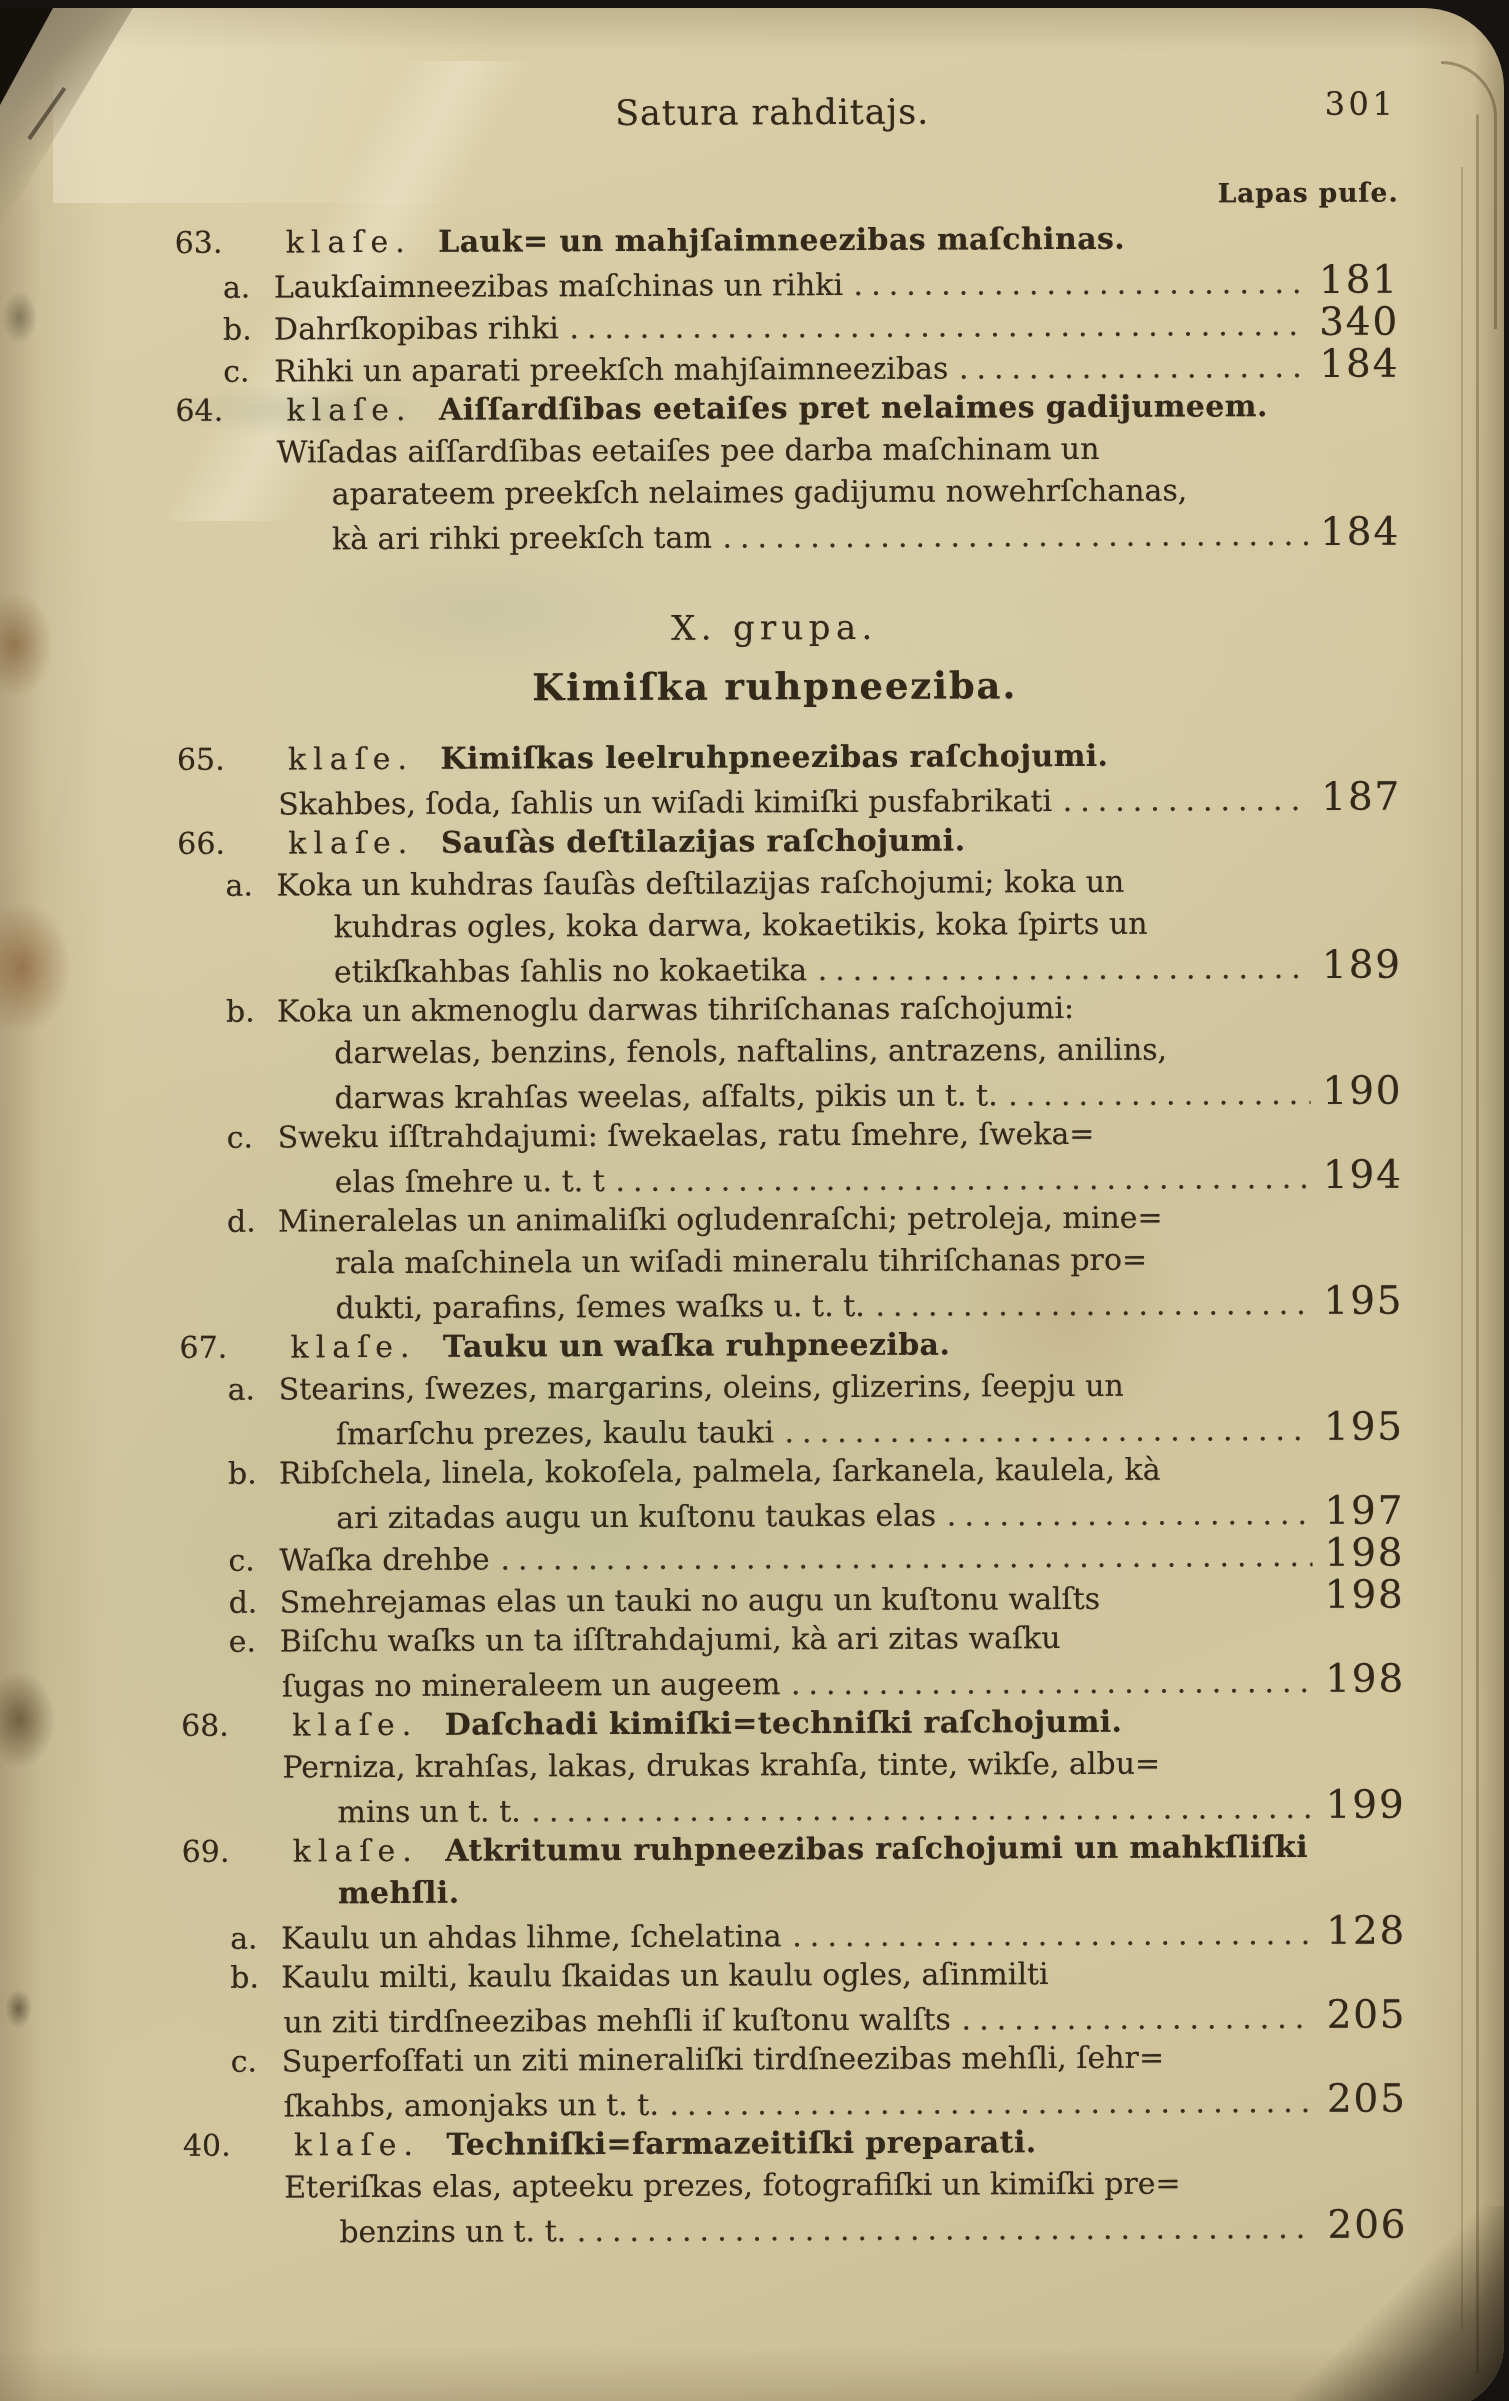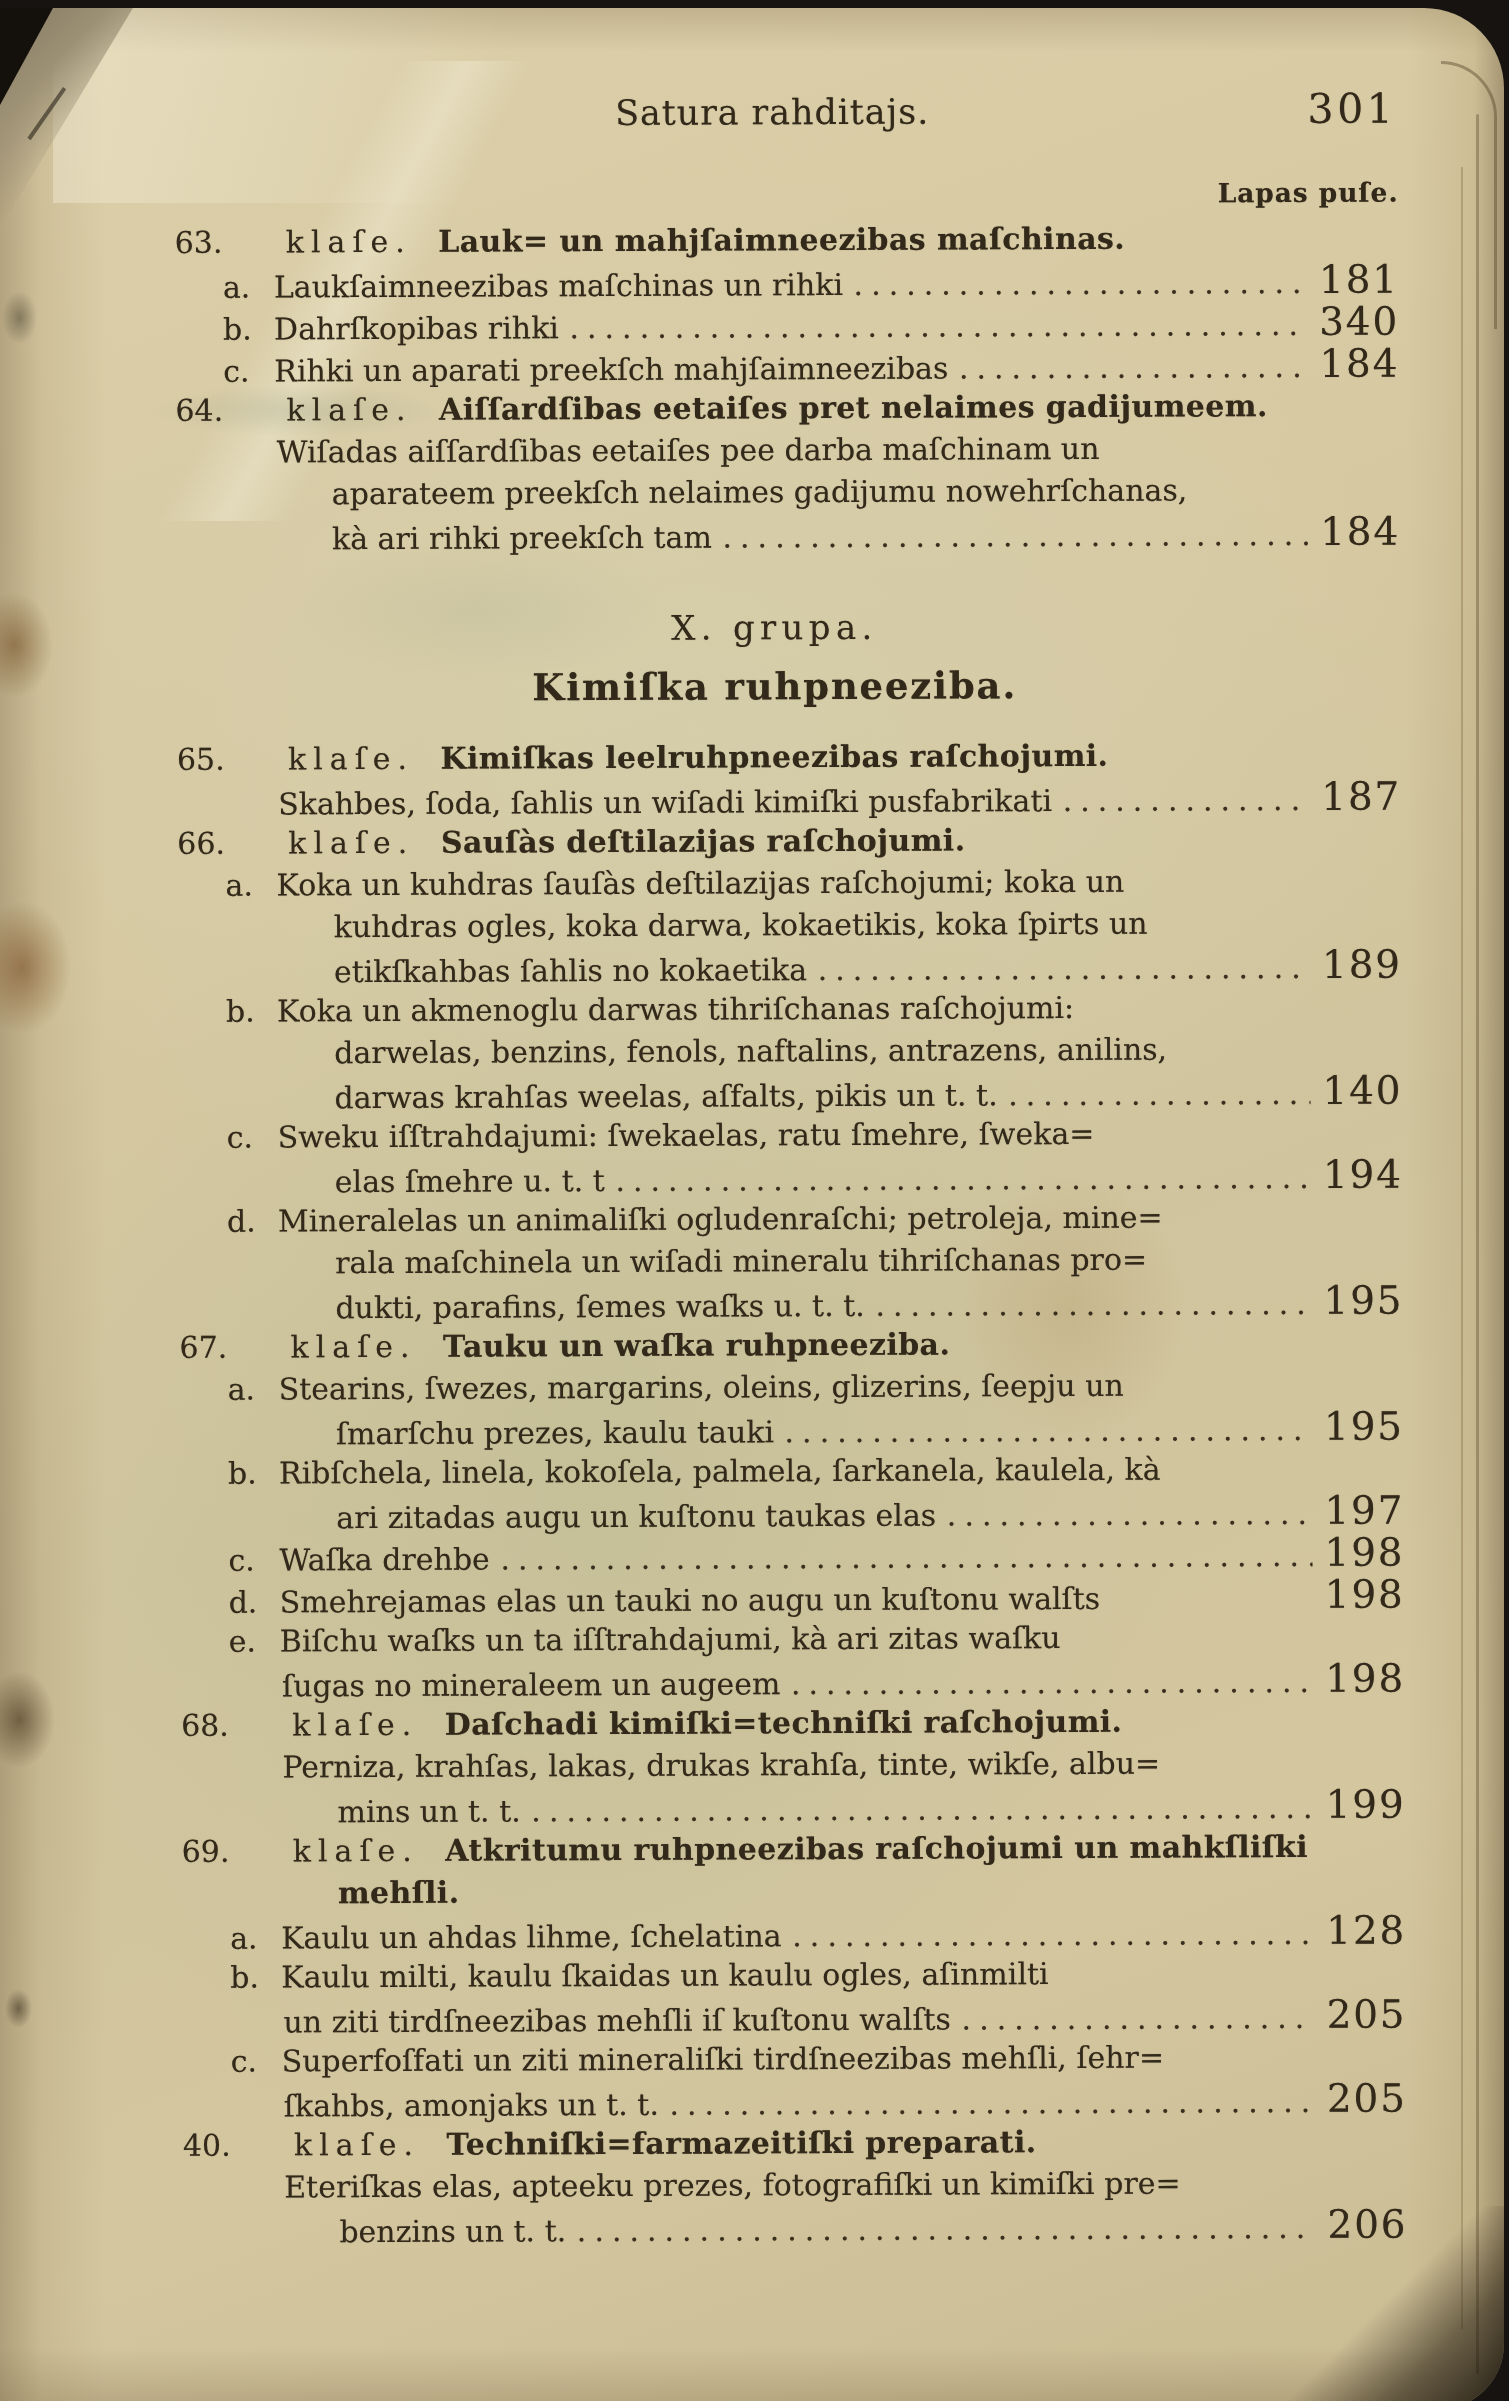--- a/index.html
+++ b/index.html
@@ -48,21 +48,21 @@
   
   .corner-br{position:absolute;right:0;bottom:0;width:230px;height:203px;pointer-events:none;
          background:linear-gradient(135deg, rgba(0,0,0,0) 48%, rgba(35,27,16,.55) 72%, rgba(16,12,7,.85) 100%);
          border-bottom-right-radius:65px;}
   
   .content{position:absolute;left:146px;top:78px;width:1252px;color:#32291a;
            font-size:30px;transform:rotate(-0.25deg);transform-origin:top left;
            text-shadow:0 0 0.9px rgba(50,40,20,.45);}
   .header{position:relative;height:94px;}
   .header-title{position:absolute;left:0;right:0;top:8.8px;text-align:center;font-size:35px;letter-spacing:0.9px;}
-  .page-num{position:absolute;right:1.8px;top:3.5px;font-size:41px;letter-spacing:3.5px;}
+  .page-num{position:absolute;right:1.8px;top:3.5px;font-size:32px;letter-spacing:3.5px;}
   .lapas{ text-align:right;font-size:26.5px;height:42px;line-height:35px;font-weight:bold;letter-spacing:0.9px;}
   .line{display:flex;align-items:baseline;height:42px;line-height:42px;white-space:nowrap;}
   .ln-num{width:111px;flex:0 0 auto;margin-left:28px;}
   .line.item{padding-left:76px;}
   .ln-letter{width:51px;flex:0 0 auto;}
   .line.cont1{padding-left:129px;}
   .line.cont2{padding-left:184px;}
   .ln-klase{letter-spacing:7px;margin-right:26.5px;flex:0 0 auto;}
   .ln-title{font-weight:bold;letter-spacing:0.4px;}
   .line.bold .ln-text{font-weight:bold;letter-spacing:0.4px;}
@@ -178,21 +178,21 @@
           <div class="line item">
             <span class="ln-letter">b.</span>
             <span class="ln-text">Koka un akmenoglu darwas tihriſchanas raſchojumi:</span>
           </div>
           <div class="line cont2">
             <span class="ln-text">darwelas, benzins, fenols, naftalins, antrazens, anilins,</span>
           </div>
           <div class="line cont2">
             <span class="ln-text">darwas krahſas weelas, aſfalts, pikis un t. t.</span>
             <span class="leader"></span>
-            <span class="ln-page">140</span>
+            <span class="ln-page">190</span>
           </div>
           <div class="line item">
             <span class="ln-letter">c.</span>
             <span class="ln-text">Sweku iſſtrahdajumi: ſwekaelas, ratu ſmehre, ſweka=</span>
           </div>
           <div class="line cont2">
             <span class="ln-text">elas ſmehre u. t. t</span>
             <span class="leader"></span>
             <span class="ln-page">194</span>
           </div>

